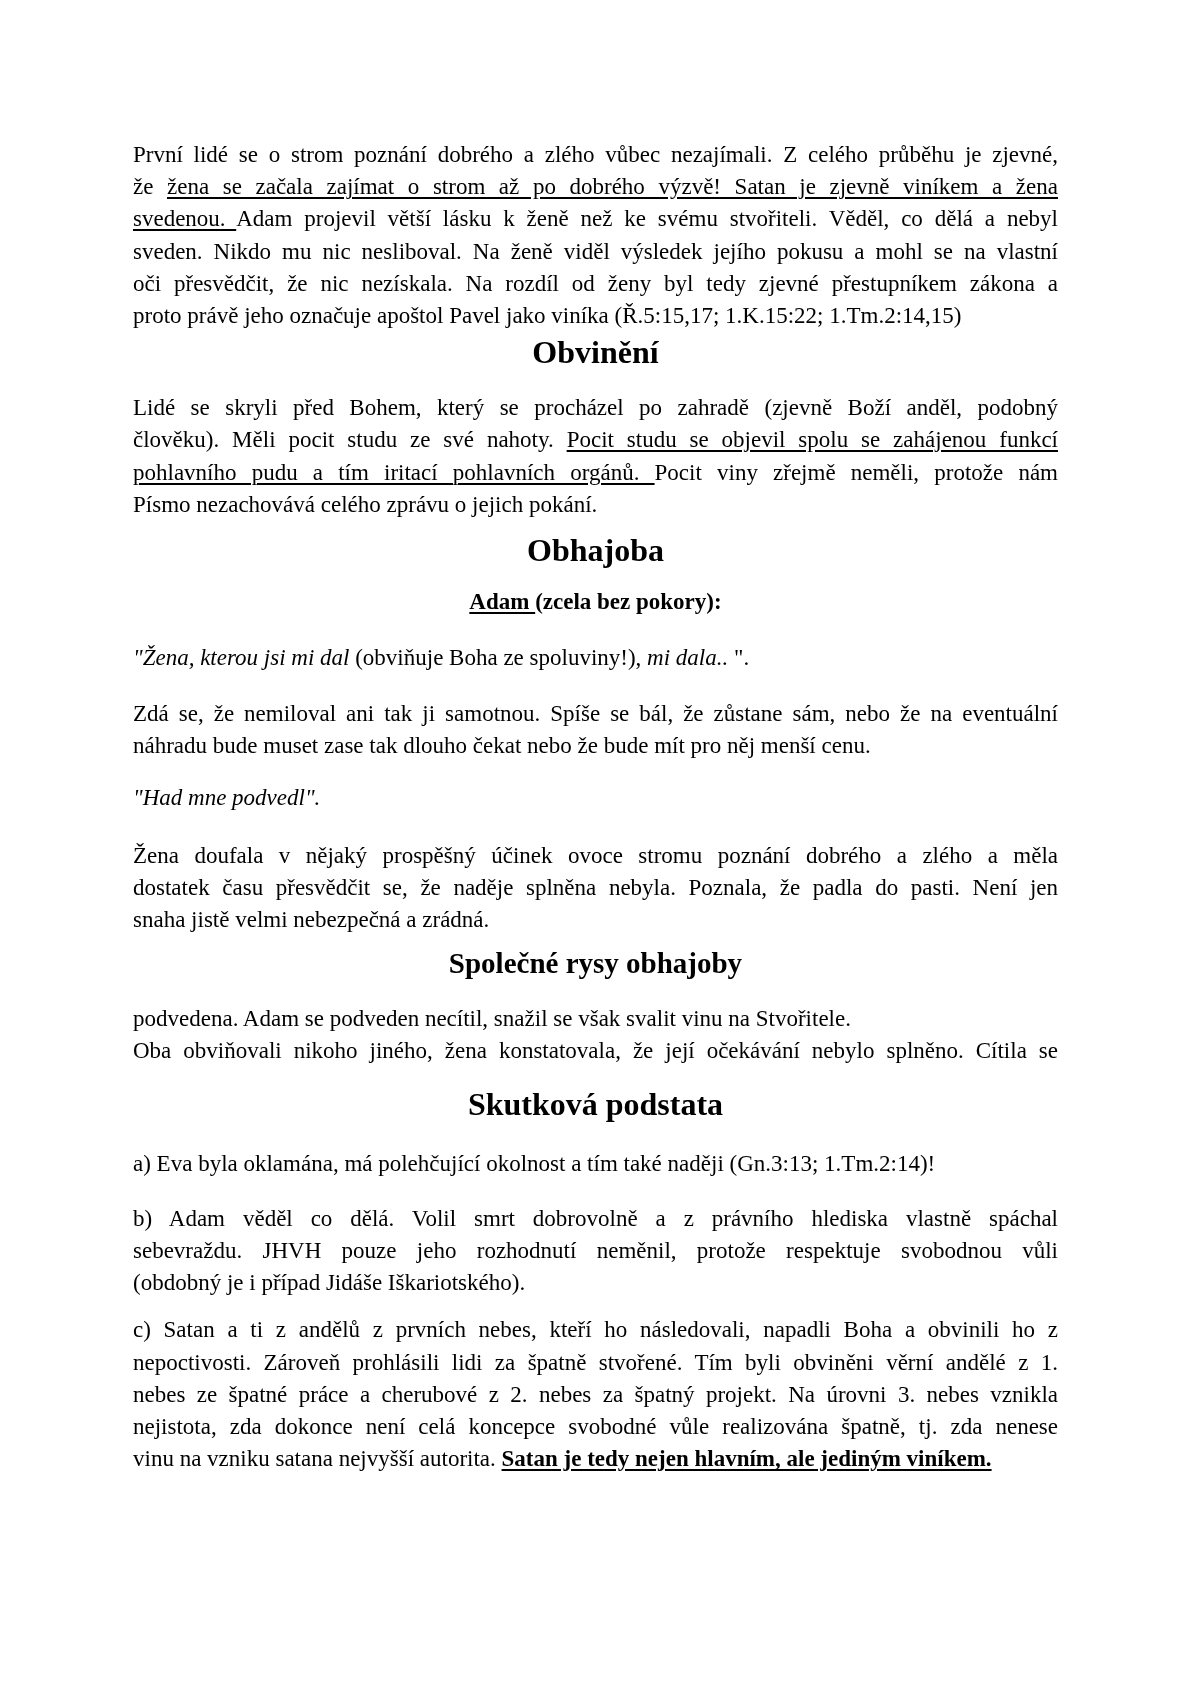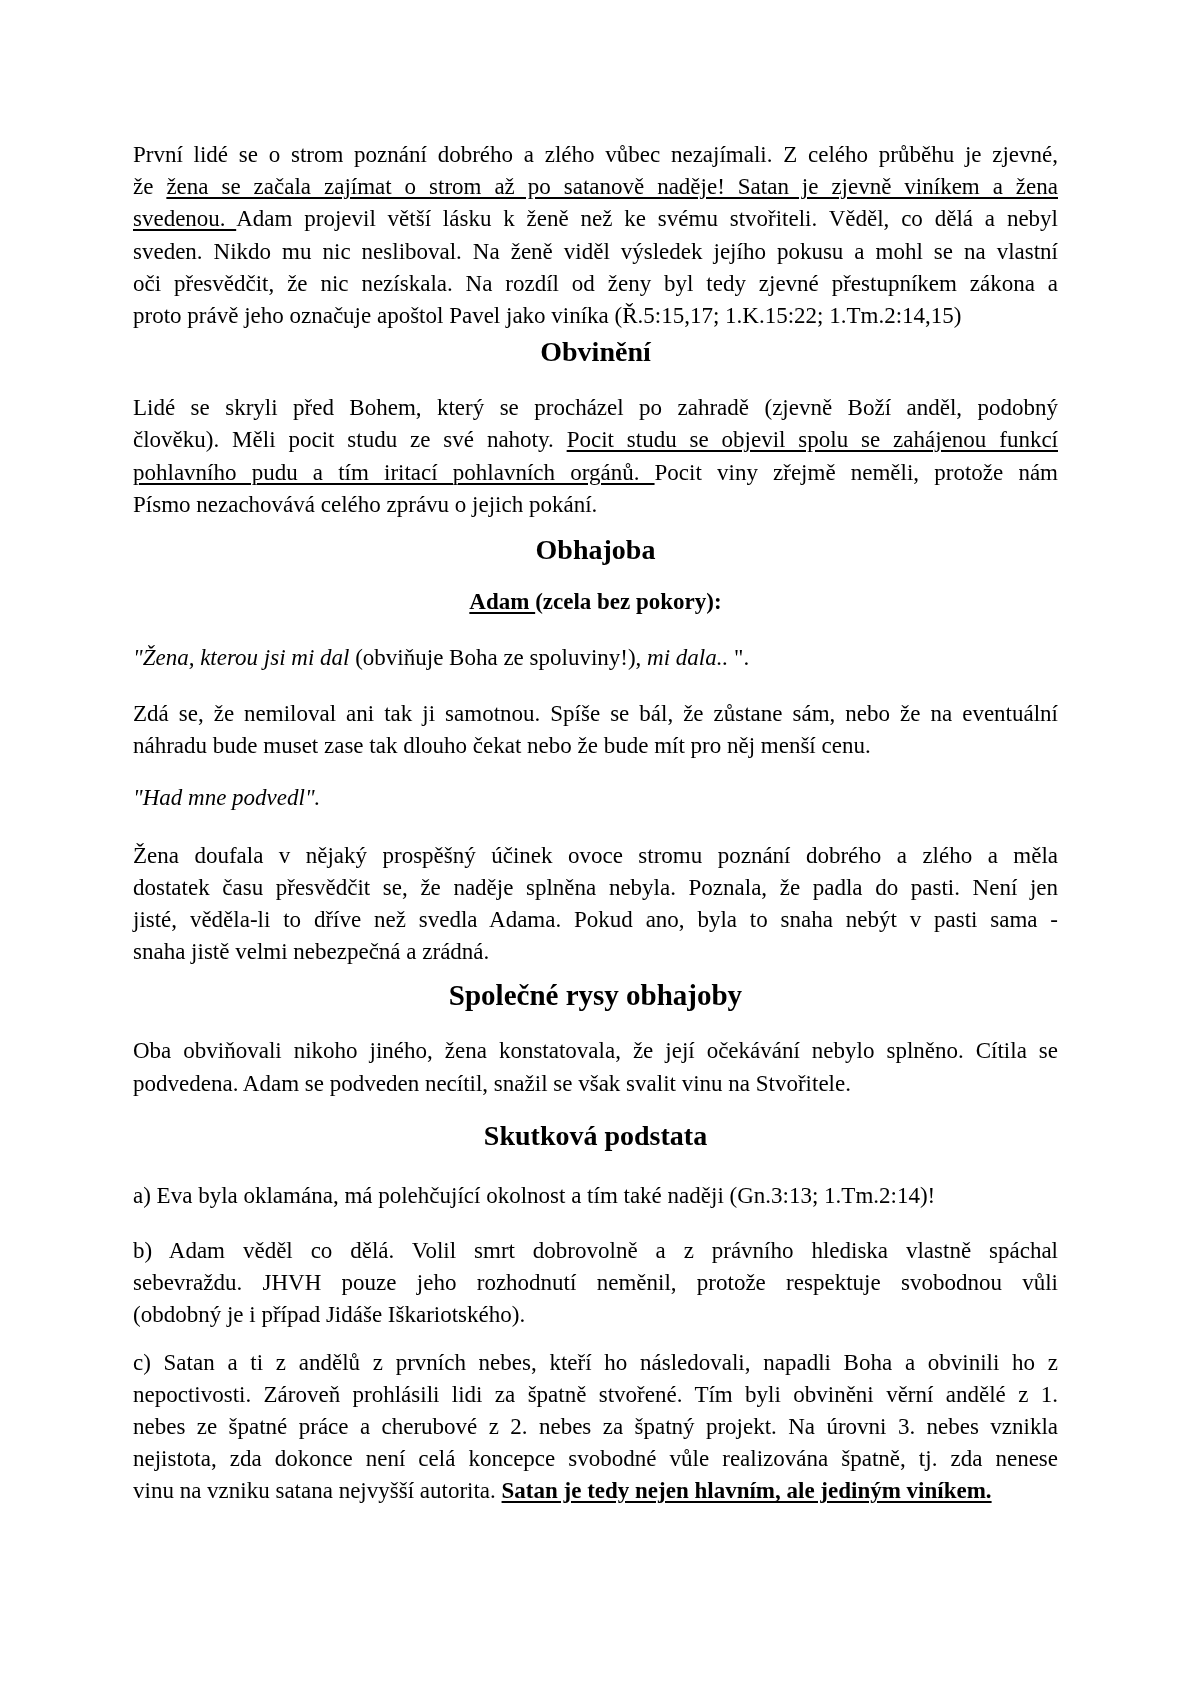--- a/index.html
+++ b/index.html
@@ -36,21 +36,21 @@
   .line.last { text-align-last: left; }
   .quote .line { text-align: left; text-align-last: left; }
   .heading-main .line,
   .heading-mid .line,
   .heading-sub .line {
     text-align: center;
     text-align-last: center;
   }
   .heading-main {
     font-weight: bold;
-    font-size: 28px;
+    font-size: 32px;
     line-height: 36px;
   }
   .heading-main .line { height: 36px; }
   .heading-mid {
     font-weight: bold;
     font-size: 29px;
     line-height: 34px;
   }
   .heading-mid .line { height: 34px; }
   .heading-sub {
@@ -84,21 +84,21 @@
   [data-name="block-pb"]          { margin-top: 23px; }
   [data-name="block-pc"]          { margin-top: 15px; }
 </style>
 </head>
 <body>
 
 <div class="page" data-name="document-page">
   <div class="content" id="doc-root" data-name="document-content">
       <div class="block paragraph" data-name="block-p1">
         <div class="line" data-name="text-line"><span data-name="text-segment">První lidé se o strom poznání dobrého a zlého vůbec nezajímali. Z celého průběhu je zjevné,</span></div>
-        <div class="line" data-name="text-line"><span data-name="text-segment">že </span><span class="u" data-name="text-segment">žena se začala zajímat o strom až po satanově naděje! Satan je zjevně viníkem a žena</span></div>
+        <div class="line" data-name="text-line"><span data-name="text-segment">že </span><span class="u" data-name="text-segment">žena se začala zajímat o strom až po dobrého výzvě! Satan je zjevně viníkem a žena</span></div>
         <div class="line" data-name="text-line"><span class="u" data-name="text-segment">svedenou. </span><span data-name="text-segment">Adam projevil větší lásku k ženě než ke svému stvořiteli. Věděl, co dělá a nebyl</span></div>
         <div class="line" data-name="text-line"><span data-name="text-segment">sveden. Nikdo mu nic nesliboval. Na ženě viděl výsledek jejího pokusu a mohl se na vlastní</span></div>
         <div class="line" data-name="text-line"><span data-name="text-segment">oči přesvědčit, že nic nezískala. Na rozdíl od ženy byl tedy zjevné přestupníkem zákona a</span></div>
         <div class="line last" data-name="text-line"><span data-name="text-segment">proto právě jeho označuje apoštol Pavel jako viníka (Ř.5:15,17; 1.K.15:22; 1.Tm.2:14,15)</span></div>
       </div>
       <div class="block heading-main" data-name="block-h-obvineni">
         <div class="line last" data-name="heading-line"><span data-name="text-segment">Obvinění</span></div>
       </div>
       <div class="block paragraph" data-name="block-p2">
         <div class="line" data-name="text-line"><span data-name="text-segment">Lidé se skryli před Bohem, který se procházel po zahradě (zjevně Boží anděl, podobný</span></div>
@@ -118,29 +118,28 @@
       <div class="block paragraph" data-name="block-p3">
         <div class="line" data-name="text-line"><span data-name="text-segment">Zdá se, že nemiloval ani tak ji samotnou. Spíše se bál, že zůstane sám, nebo že na eventuální</span></div>
         <div class="line last" data-name="text-line"><span data-name="text-segment">náhradu bude muset zase tak dlouho čekat nebo že bude mít pro něj menší cenu.</span></div>
       </div>
       <div class="block quote" data-name="block-q-zena">
         <div class="line last" data-name="text-line"><span class="i" data-name="text-segment">"Had mne podvedl".</span></div>
       </div>
       <div class="block paragraph" data-name="block-p4">
         <div class="line" data-name="text-line"><span data-name="text-segment">Žena doufala v nějaký prospěšný účinek ovoce stromu poznání dobrého a zlého a měla</span></div>
         <div class="line" data-name="text-line"><span data-name="text-segment">dostatek času přesvědčit se, že naděje splněna nebyla. Poznala, že padla do pasti. Není jen</span></div>
-        <div class="line" data-name="text-line"><span data-name="text-segment">jisté, věděla-li to dříve než svedla Adama. Pokud ano, byla to snaha nebýt v pasti sama -</span></div>
         <div class="line last" data-name="text-line"><span data-name="text-segment">snaha jistě velmi nebezpečná a zrádná.</span></div>
       </div>
       <div class="block heading-mid" data-name="block-h-spolecne">
         <div class="line last" data-name="heading-line"><span data-name="text-segment">Společné rysy obhajoby</span></div>
       </div>
       <div class="block paragraph" data-name="block-p5">
+        <div class="line last" data-name="text-line"><span data-name="text-segment">podvedena. Adam se podveden necítil, snažil se však svalit vinu na Stvořitele.</span></div>
         <div class="line" data-name="text-line"><span data-name="text-segment">Oba obviňovali nikoho jiného, žena konstatovala, že její očekávání nebylo splněno. Cítila se</span></div>
-        <div class="line last" data-name="text-line"><span data-name="text-segment">podvedena. Adam se podveden necítil, snažil se však svalit vinu na Stvořitele.</span></div>
       </div>
       <div class="block heading-main" data-name="block-h-skutkova">
         <div class="line last" data-name="heading-line"><span data-name="text-segment">Skutková podstata</span></div>
       </div>
       <div class="block paragraph" data-name="block-pa">
         <div class="line last" data-name="text-line"><span data-name="text-segment">a) Eva byla oklamána, má polehčující okolnost a tím také naději (Gn.3:13; 1.Tm.2:14)!</span></div>
       </div>
       <div class="block paragraph" data-name="block-pb">
         <div class="line" data-name="text-line"><span data-name="text-segment">b) Adam věděl co dělá. Volil smrt dobrovolně a z právního hlediska vlastně spáchal</span></div>
         <div class="line" data-name="text-line"><span data-name="text-segment">sebevraždu. JHVH pouze jeho rozhodnutí neměnil, protože respektuje svobodnou vůli</span></div>

